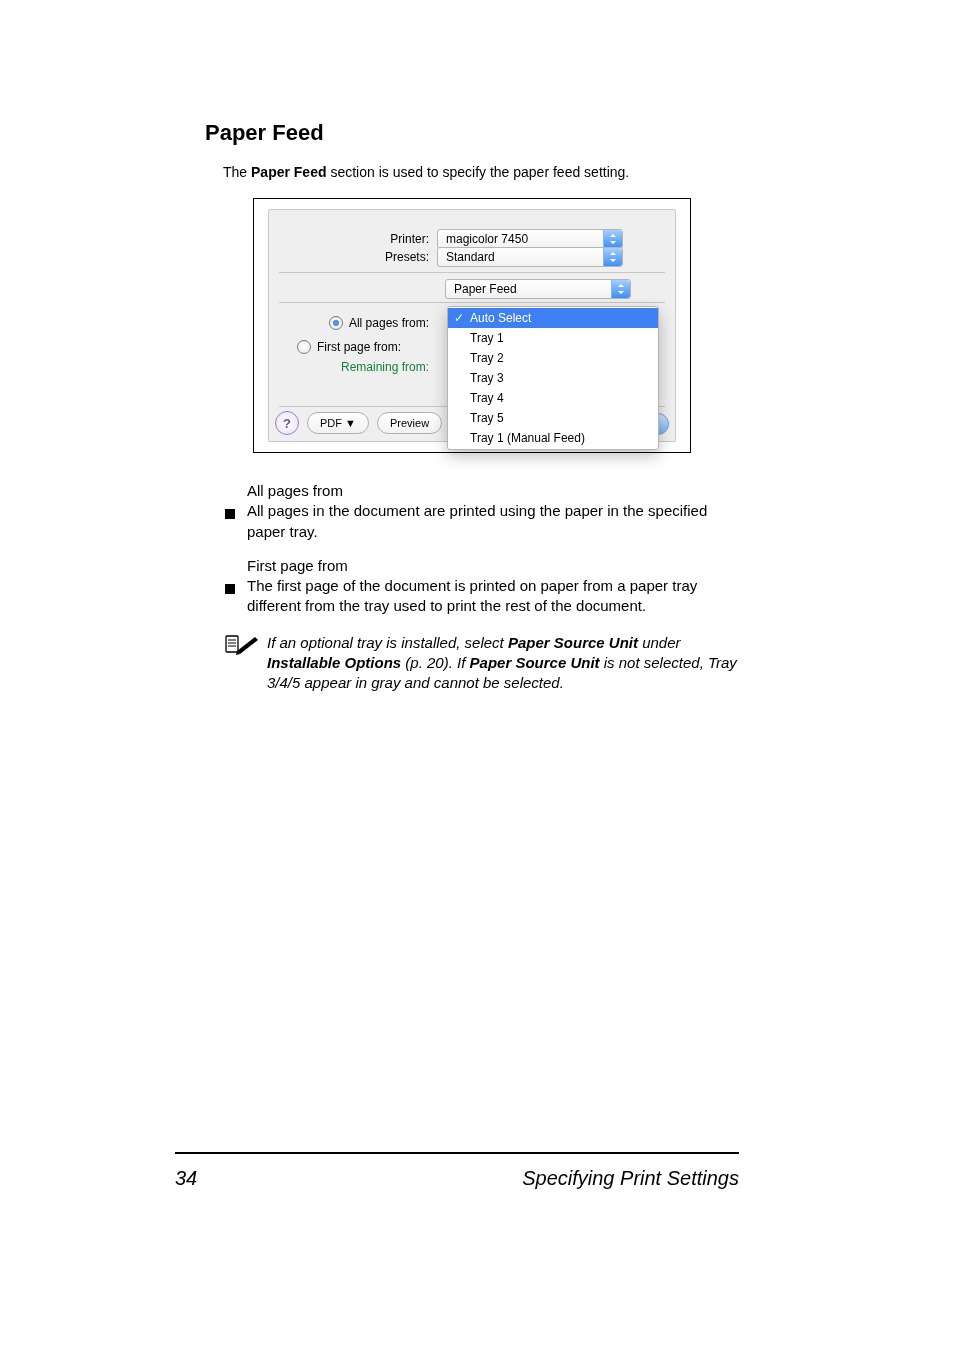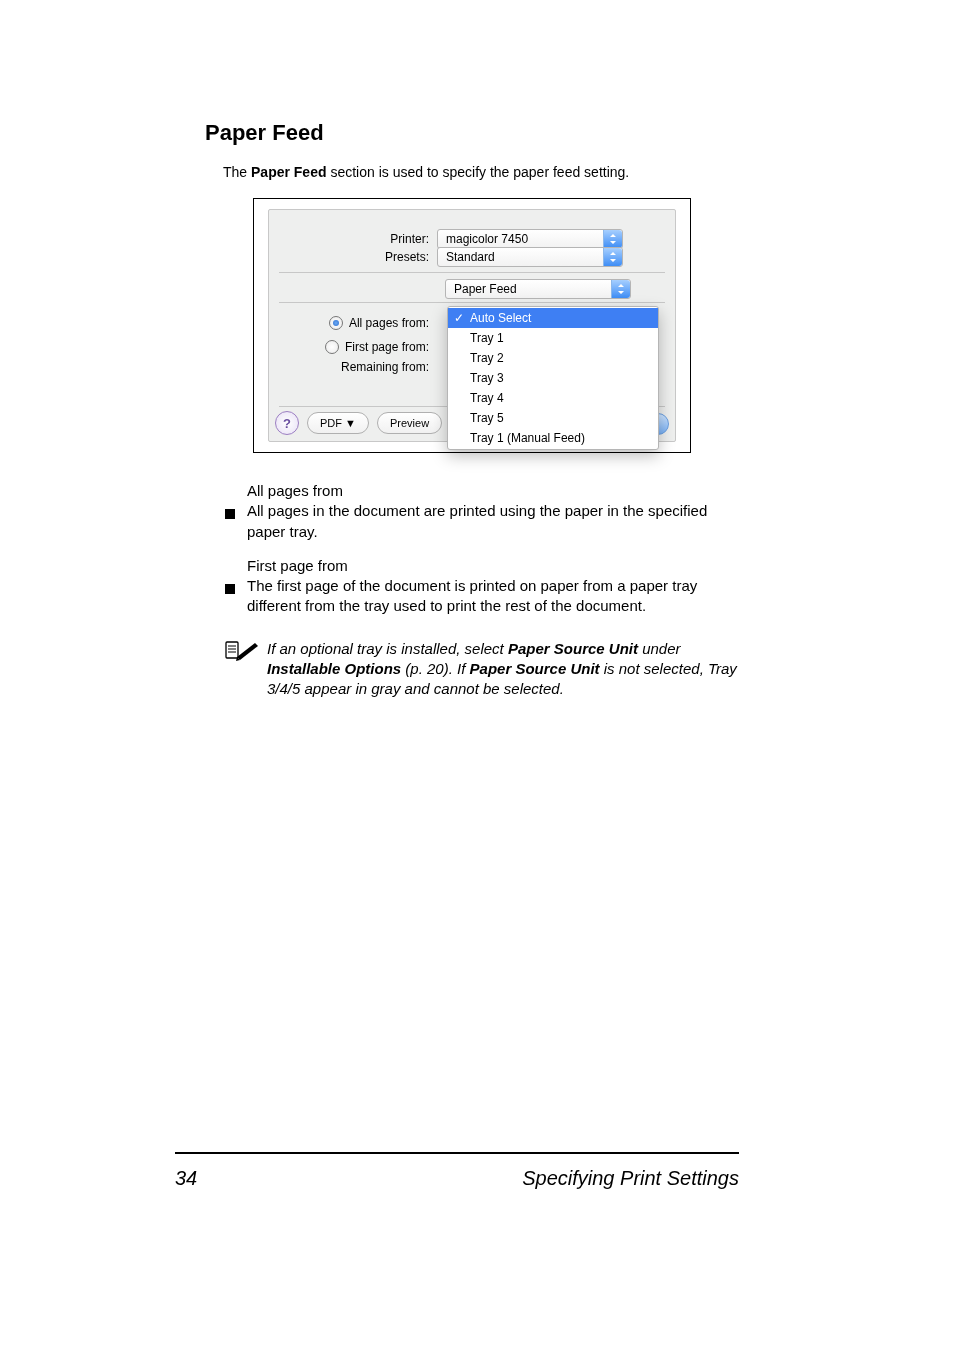--- a/index.html
+++ b/index.html
@@ -170,21 +170,21 @@
     flex-shrink: 0;
   }
   .bitem .bt {
     flex: 1;
   }
   .note-row {
     display: flex;
     padding-left: 20px;
     font-size: 15px;
     line-height: 1.35;
-    margin-top: 22px;
+    margin-top: 16px;
     justify-content: center;
   }
   .note-row .note-icon {
     width: 34px; flex-shrink: 0;
     margin-right: 8px;
   }
   .note-row .note-text {
     flex: 1;
     font-style: italic;
   }
@@ -264,27 +264,27 @@
 
         <div class="hr" style="top:92px;"></div>
 
         <div class="frow" style="top:100px;">
           <div class="flabel" style="display:flex;justify-content:flex-end;align-items:center;">
             <span class="radio sel"></span>
             <span>All pages from:</span>
           </div>
         </div>
         <div class="frow" style="top:124px;">
-          <div class="flabel" style="display:flex;justify-content:flex-end;align-items:center;">
+          <div class="flabel" style="display:flex;justify-content:center;align-items:center;">
             <span class="radio"></span>
             <span>First page from:</span>
           </div>
         </div>
         <div class="frow" style="top:144px;">
-          <div class="flabel" style="display:flex;justify-content:flex-end;align-items:center;color:#000000;">
+          <div class="flabel" style="display:flex;justify-content:flex-end;align-items:center;color:#15803d;">
             <span>Remaining from:</span>
           </div>
         </div>
 
         <div class="mac-popup" style="position:absolute; top:124px; left:178px; width:210px;">
           <span class="endcap grey">
             <svg viewBox="0 0 8 10">
                 <path d="M4 0 L7 3 L1 3 Z M4 10 L1 7 L7 7 Z" fill="#8a8a8a"></path>
               </svg>
           </span>

